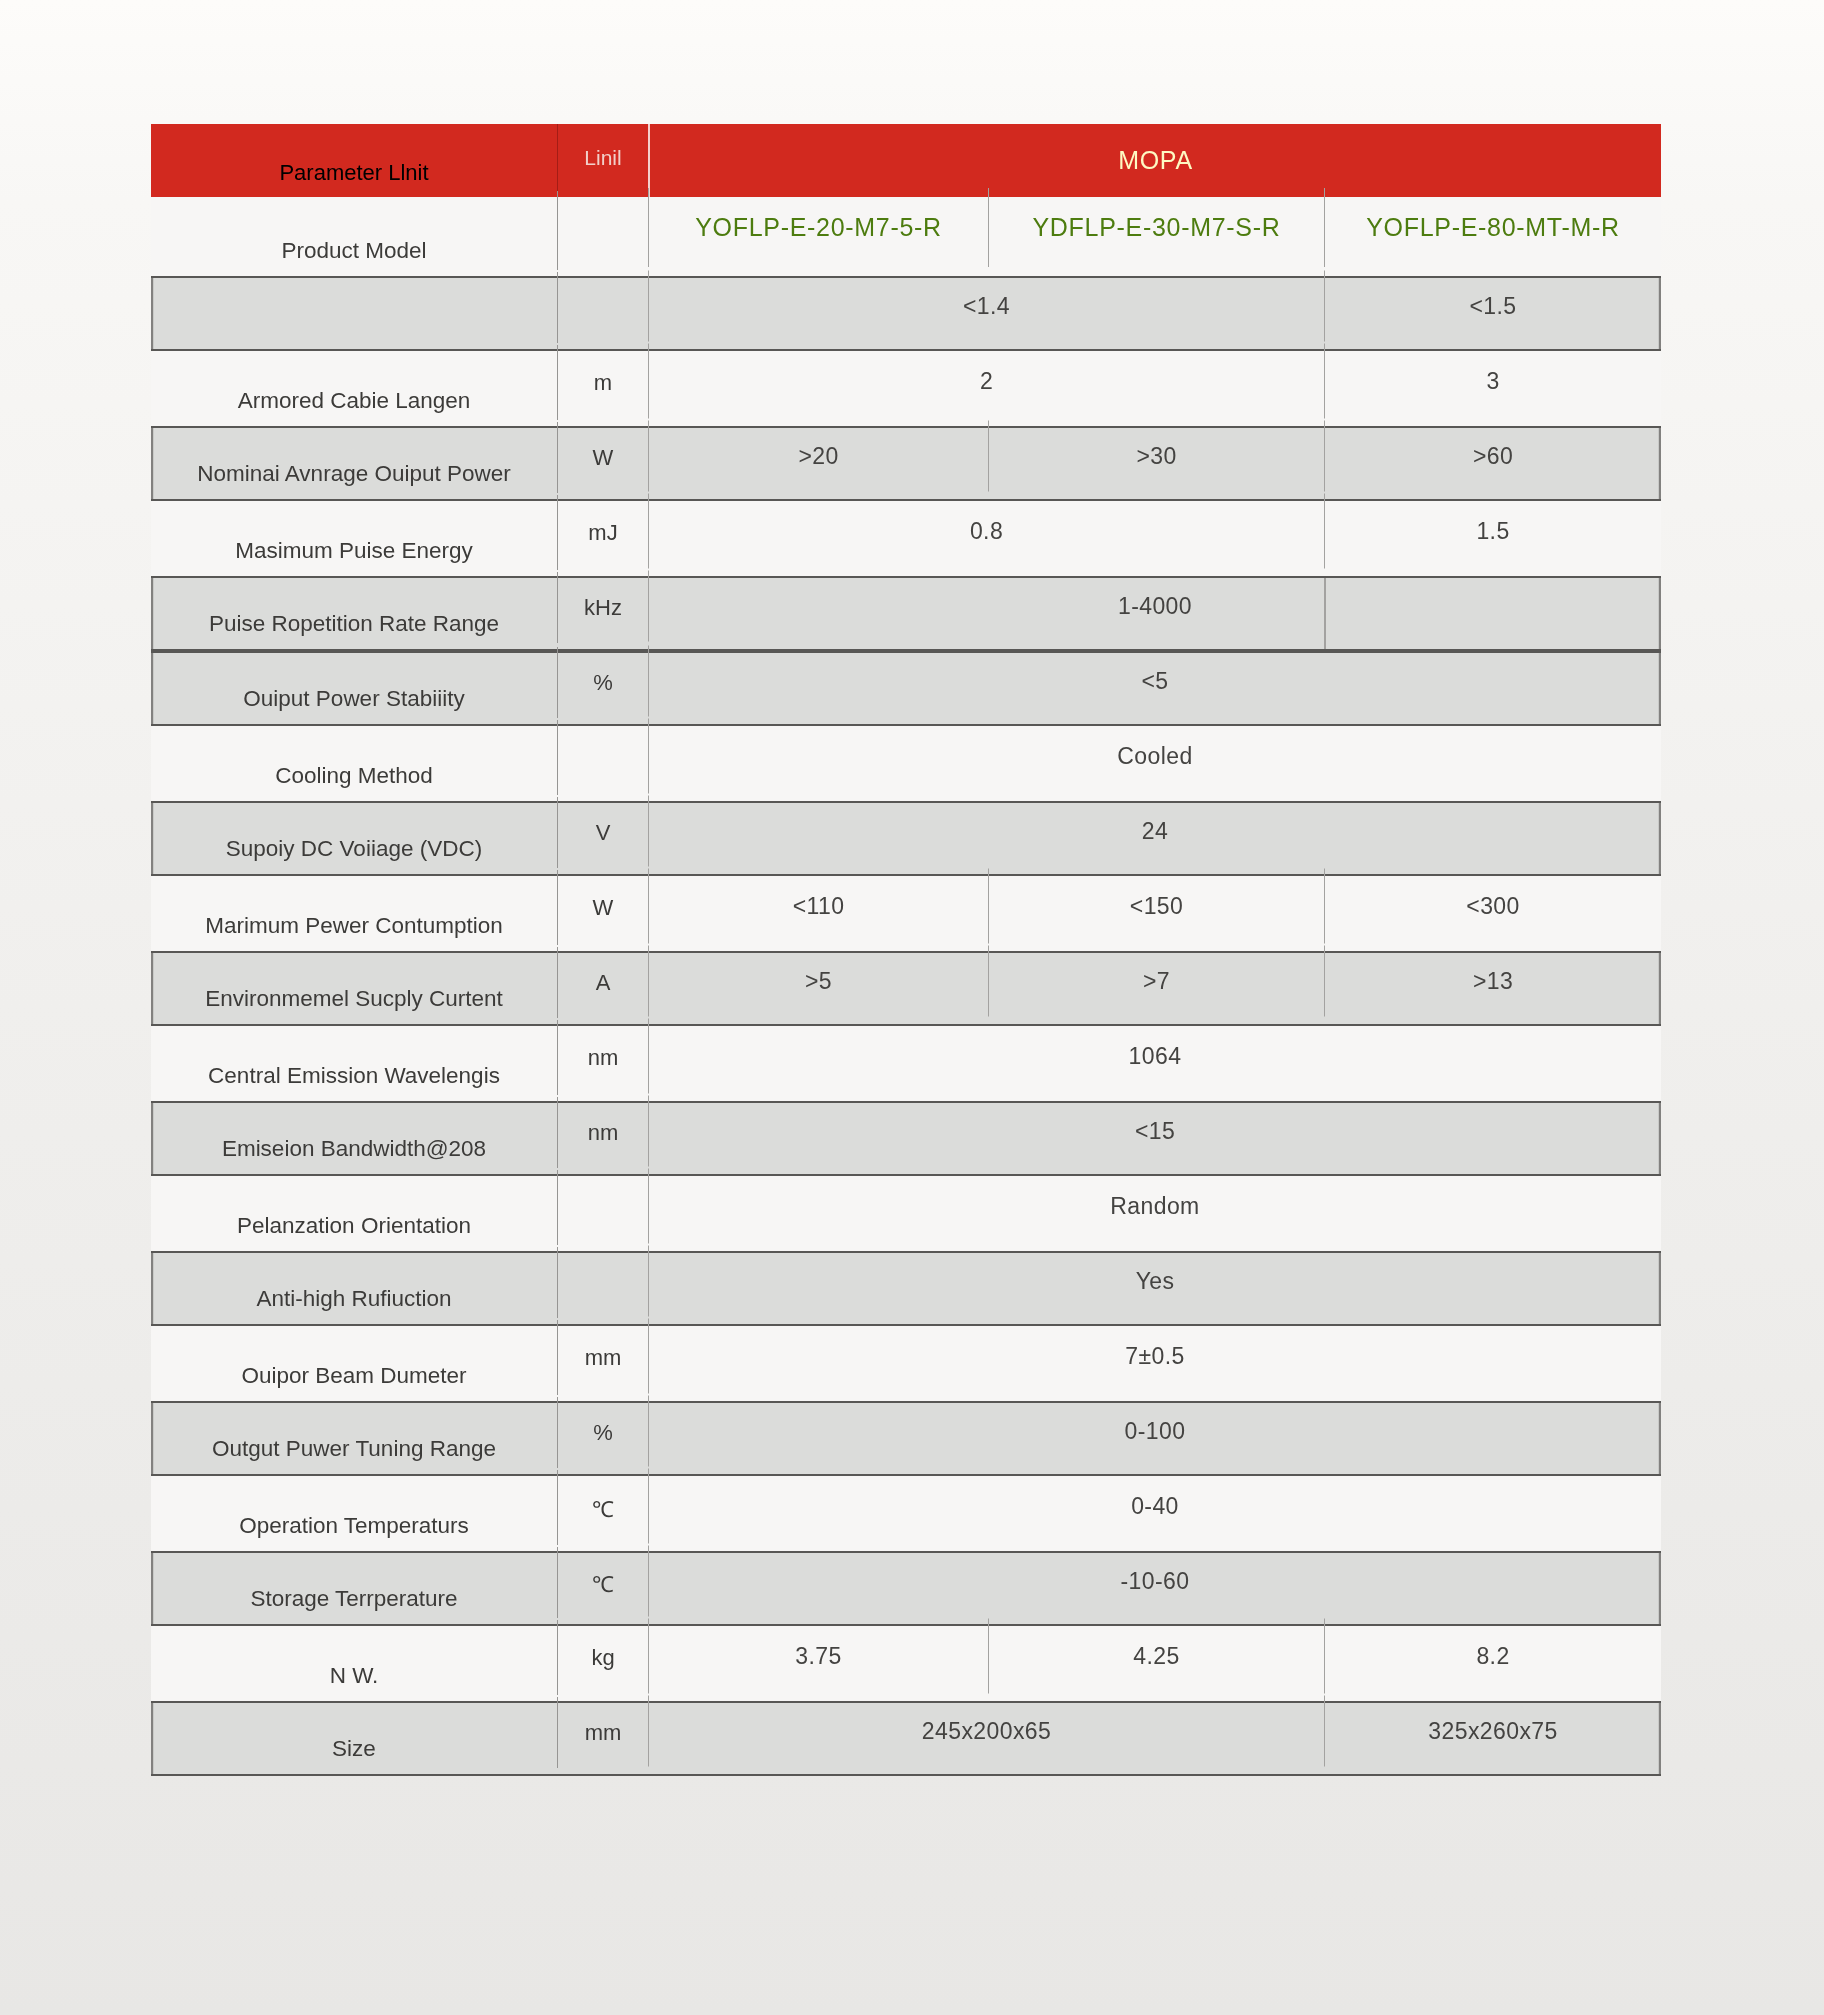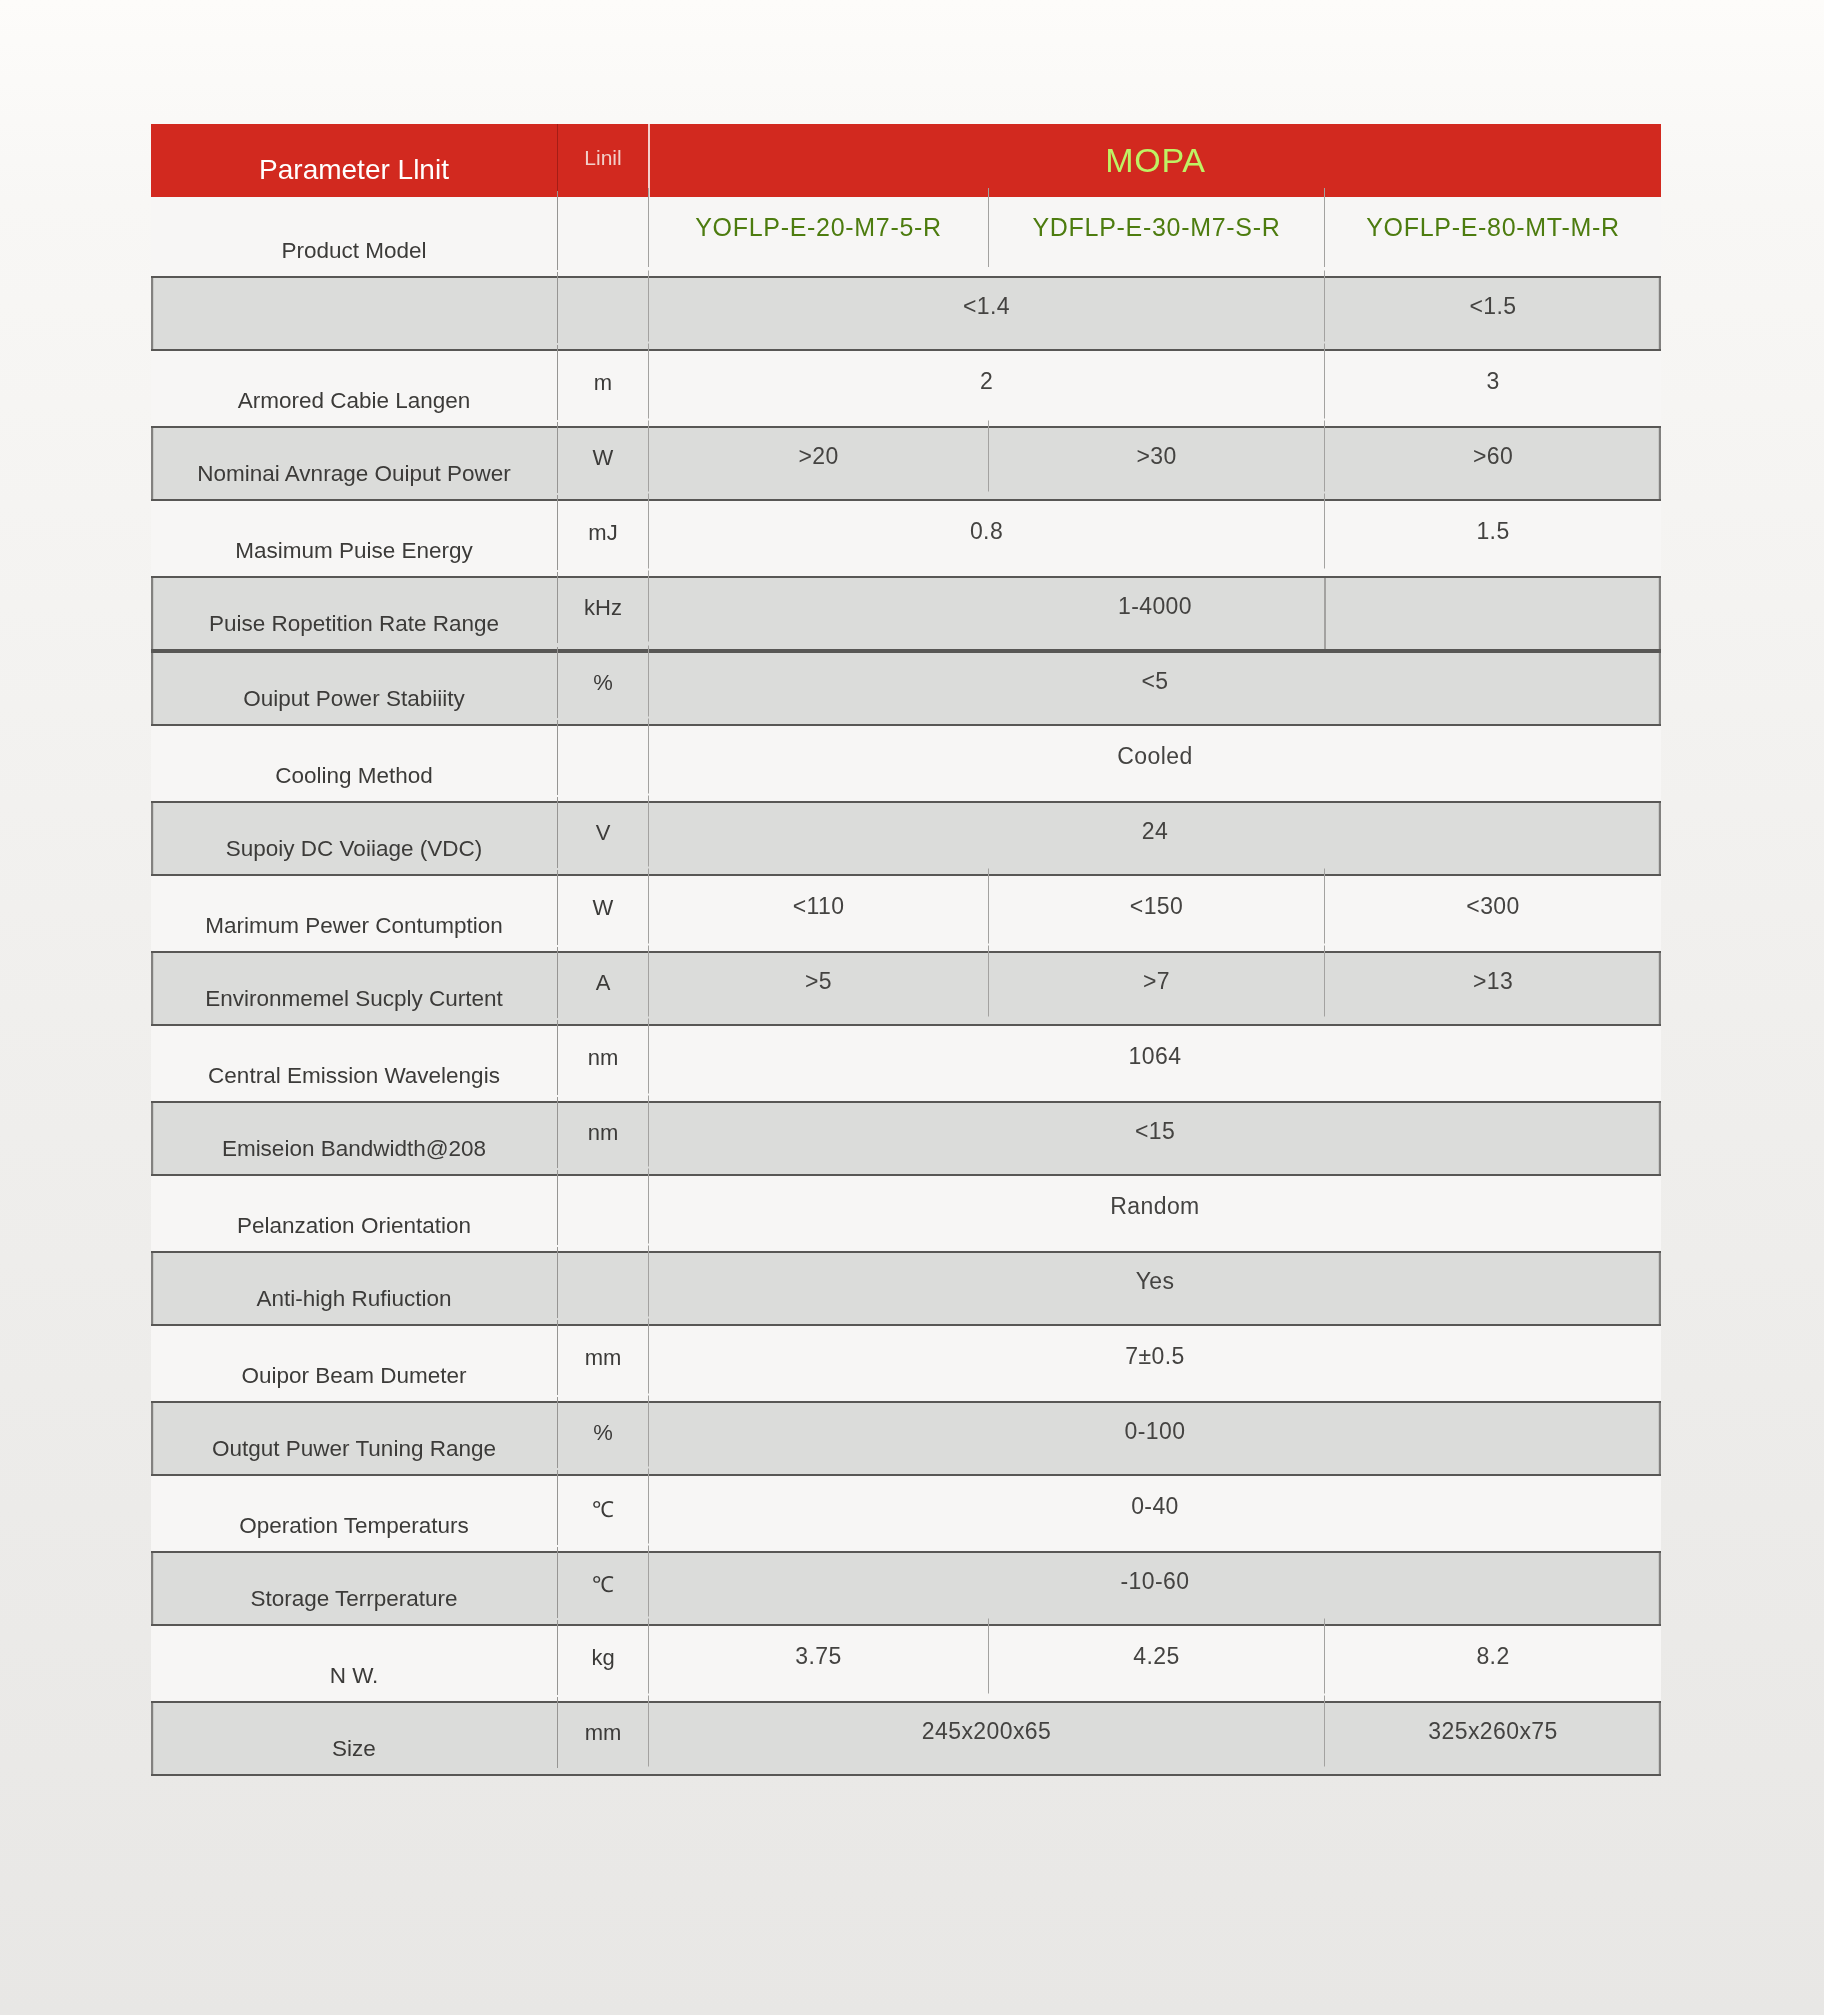--- a/index.html
+++ b/index.html
@@ -10,23 +10,23 @@
     -webkit-font-smoothing:antialiased;
   }
   #spec-table{
     position:absolute;left:151px;top:124px;width:1510px;
   }
   .t-header{
     display:grid;grid-template-columns:406px 91px 340px 336px 337px;
     height:73px;background:#d2291f;box-sizing:border-box;
   }
   .h-cell{display:flex;justify-content:center;box-sizing:border-box;}
-  .h-param{grid-column:1;align-items:flex-end;padding-bottom:11.2px;color:#ffffff;font-size:28px;}
+  .h-param{grid-column:1;align-items:flex-end;padding-bottom:11.2px;color:#000000;font-size:22px;}
   .h-unit{grid-column:2;align-items:flex-end;padding-bottom:27px;color:#f2cfc9;font-size:21px;border-left:1.5px solid rgba(80,8,6,0.35);}
-  .h-group{grid-column:3 / span 3;align-items:center;color:#bef264;font-size:34px;letter-spacing:0.7px;border-left:2.2px solid rgba(255,255,255,0.78);}
+  .h-group{grid-column:3 / span 3;align-items:center;color:#fef9c3;font-size:25px;letter-spacing:0.7px;border-left:2.2px solid rgba(255,255,255,0.78);}
   .t-row{
     display:grid;grid-template-columns:406px 91px 340px 336px 337px;
     height:75px;box-sizing:border-box;position:relative;
   }
   .t-row.kind-models{height:79px;}
   .shade-white{background:#f7f6f5;}
   .shade-gray{
     background:#dbdcda;
     border-top:2.2px solid #585755;border-bottom:2.2px solid #585755;
     box-shadow:inset 2.2px 0 0 #82817f, inset -2.2px 0 0 #82817f;

